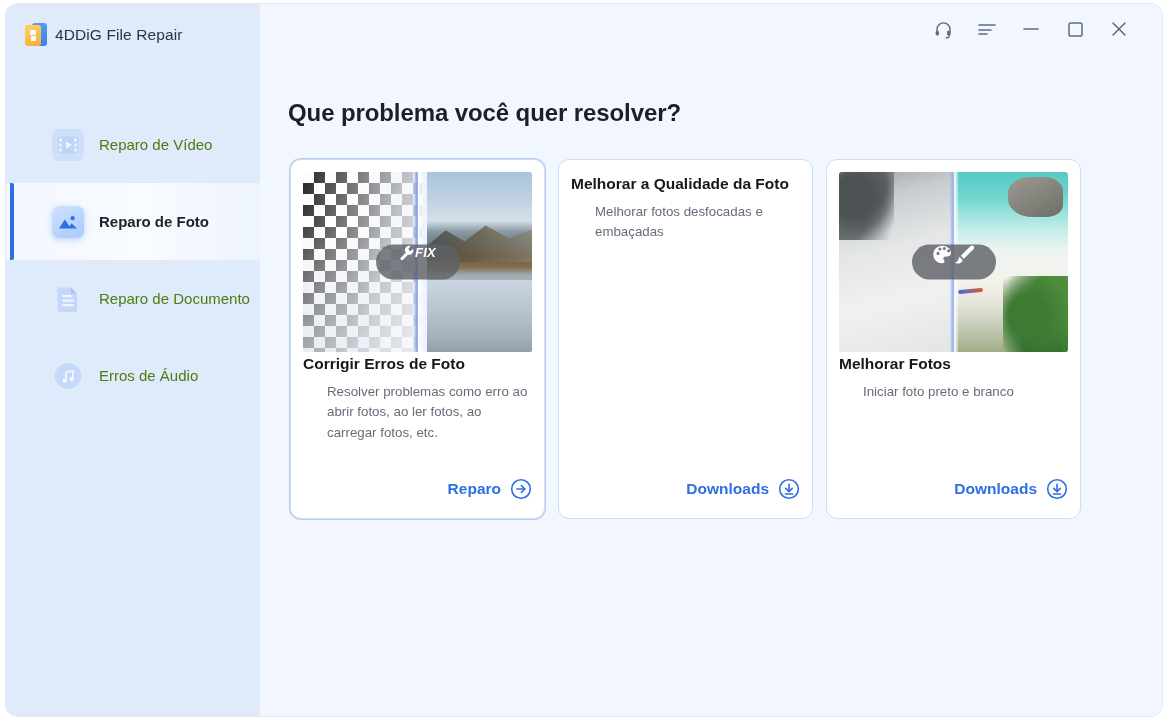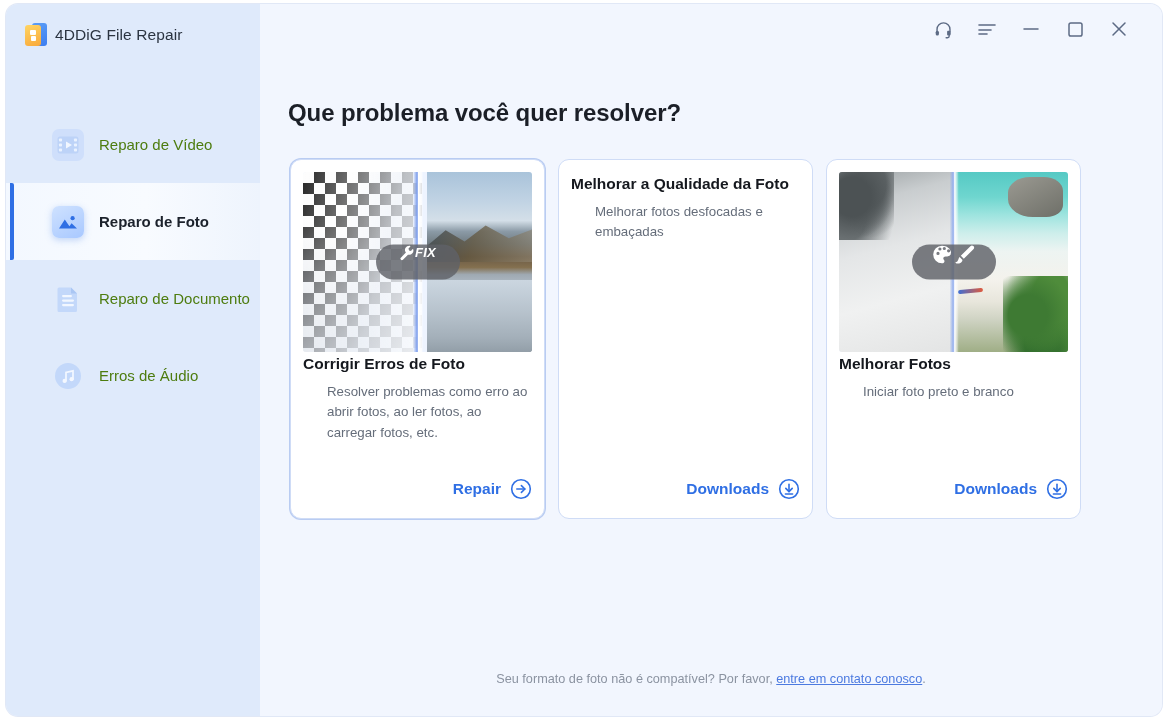--- a/index.html
+++ b/index.html
@@ -525,21 +525,21 @@
               <svg width="16" height="16" viewBox="0 0 16 16" fill="#fff">
                 <path d="M10.9 1.2a4.3 4.3 0 0 0-4 6.9L2.1 12.9a1.5 1.5 0 1 0 2.1 2.1l4.8-4.8a4.3 4.3 0 0 0 5-5.9l-2.1 2.1-1.9-.5-.5-1.9 2-2a4.3 4.3 0 0 0-.6-.8z"></path>
               </svg>
             </span>
             <span>FIX</span>
           </div>
         </div>
         <div class="card-title">Corrigir Erros de Foto</div>
         <div class="card-desc">Resolver problemas como erro ao abrir fotos, ao ler fotos, ao carregar fotos, etc.</div>
         <div class="card-action">
-          <span>Repair</span>
+          <span>Reparo</span>
           <span class="circ">
             <svg width="22" height="22" viewBox="0 0 22 22" fill="none" stroke="#2f6fe4" stroke-width="1.6">
               <circle cx="11" cy="11" r="9.3"></circle>
               <path d="M6.8 11 h8" stroke-linecap="round"></path>
               <path d="M11.4 7.6 L14.9 11 L11.4 14.4" stroke-linecap="round" stroke-linejoin="round"></path>
             </svg>
           </span>
         </div>
       </div>
 
@@ -590,18 +590,15 @@
               <path d="M11 6.4 v7" stroke-linecap="round"></path>
               <path d="M7.8 10.4 L11 13.6 L14.2 10.4" stroke-linecap="round" stroke-linejoin="round"></path>
               <path d="M7.4 16 h7.2" stroke-linecap="round"></path>
             </svg>
           </span>
         </div>
       </div>
 
     </div>
 
-    <div class="footer">
-      <span>Seu formato de foto não é compatível? Por favor, </span><a href="#">entre em contato conosco</a><span>.</span>
-    </div>
 
   </section>
 </div>
 
 </body></html>

